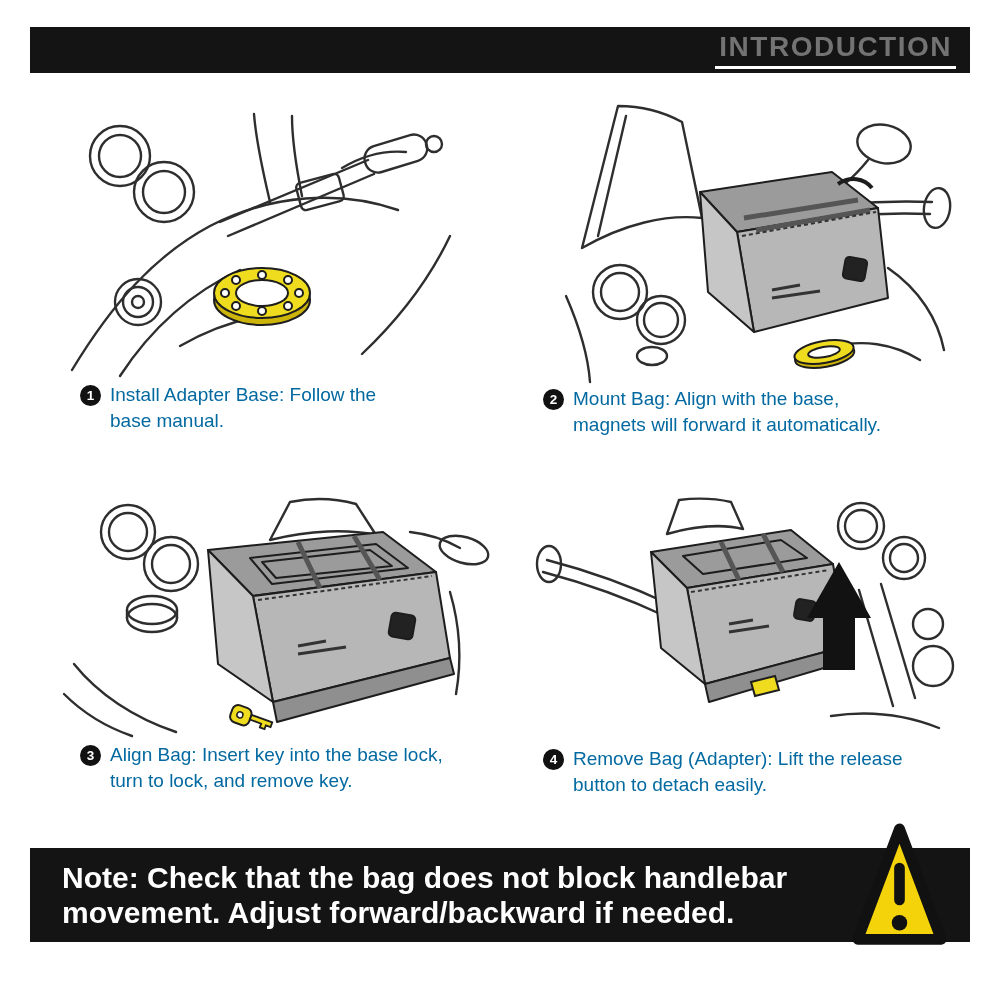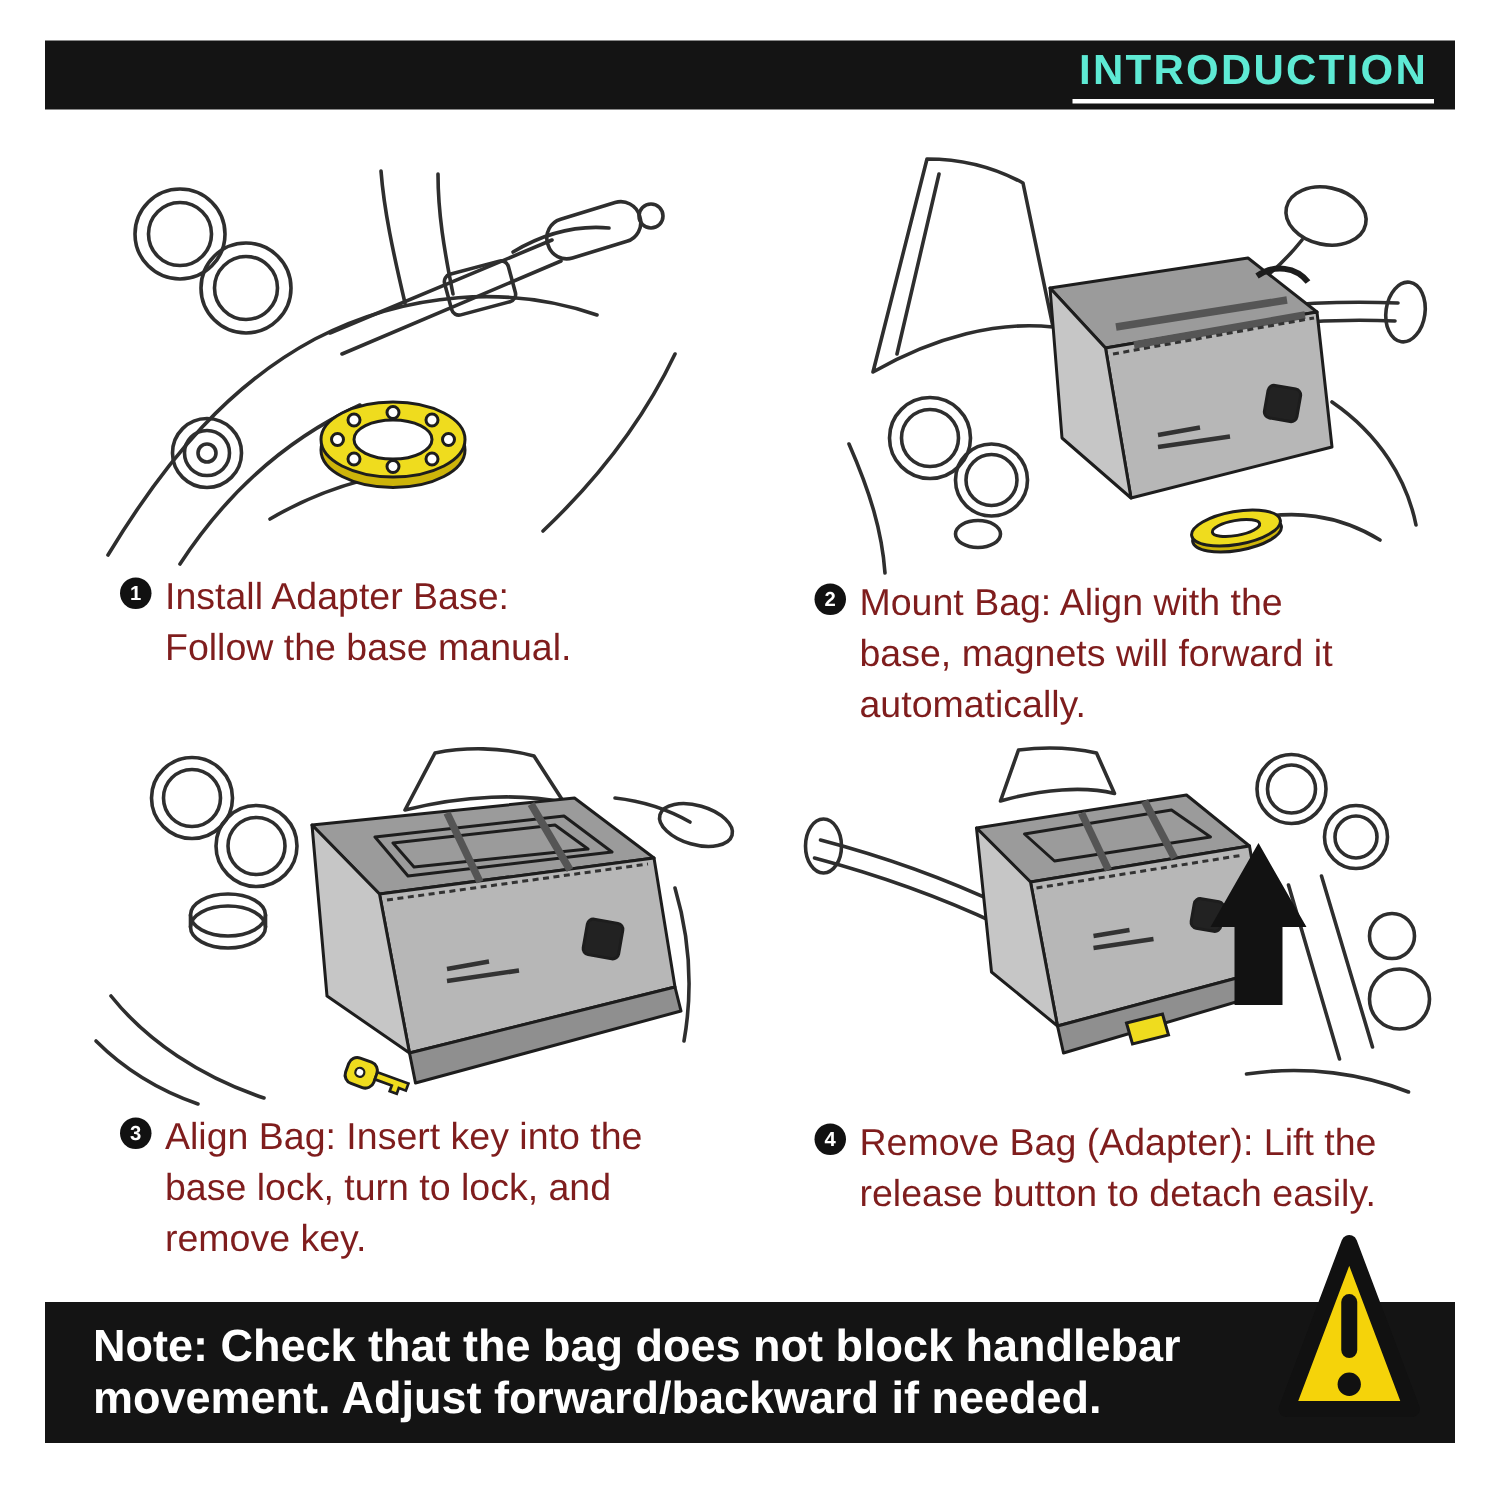--- a/index.html
+++ b/index.html
@@ -2,37 +2,37 @@
 <html><head>
 <meta charset="utf-8">
 <style>
   * { margin:0; padding:0; box-sizing:border-box; }
   html,body { width:1000px; height:1000px; background:#ffffff; font-family:"Liberation Sans", sans-serif; }
   .page { position:relative; width:1000px; height:1000px; background:#fff; overflow:hidden; }
 
   
   .title-bar { position:absolute; left:30px; top:27px; width:940px; height:46px; background:#141414;
                display:flex; align-items:center; justify-content:flex-end; padding-right:14px; }
-  .title { color:#5eead4; font-weight:bold; font-size:28px; letter-spacing:1.5px;
+  .title { color:#737373; font-weight:bold; font-size:28px; letter-spacing:1.5px;
            border-bottom:3px solid #fff; padding:0 4px 3px 4px; }
 
   
   .illo { position:absolute; }
   .line { stroke:#2E2E2E; stroke-width:2.4; fill:none; stroke-linecap:round; stroke-linejoin:round; }
   .bagline { stroke:#1d1d1d; stroke-width:2; stroke-linejoin:round; }
 
   
   .caption { position:absolute; display:flex; align-items:flex-start; gap:9px; }
   .stepnum { flex:0 0 auto; width:21px; height:21px; border-radius:50%; background:#111; color:#fff;
              font-size:13.5px; font-weight:bold; display:flex; align-items:center; justify-content:center; margin-top:3px; }
-  .steptext { font-size:25px; line-height:1.35; color:#7f1d1d; }
+  .steptext { font-size:19px; line-height:1.35; color:#0369a1; }
   .w1 { width:290px; } .w2 { width:335px; } .w3 { width:368px; } .w4 { width:362px; }
 
   
-  .note-bar { position:absolute; left:30px; top:868px; width:940px; height:94px; background:#141414;
+  .note-bar { position:absolute; left:30px; top:848px; width:940px; height:94px; background:#141414;
               display:flex; align-items:center; padding-left:32px; }
   .note-text { color:#fff; font-weight:bold; font-size:30px; line-height:1.18; width:790px; }
 
   .warning { position:absolute; left:851px; top:817px; width:97px; height:136px; }
 </style>
 </head>
 <body>
 
 <div class="page">
 

